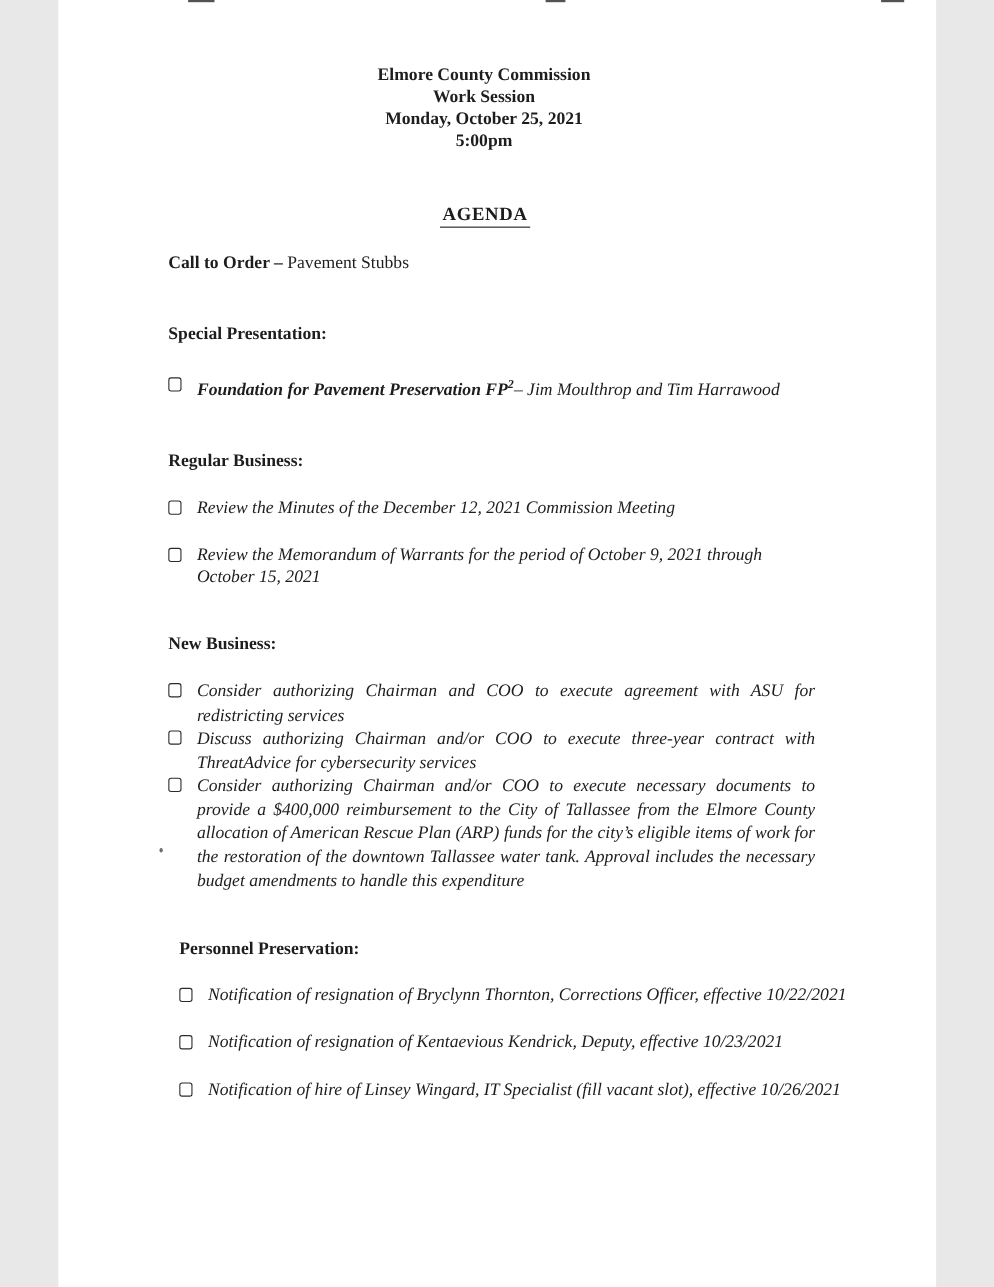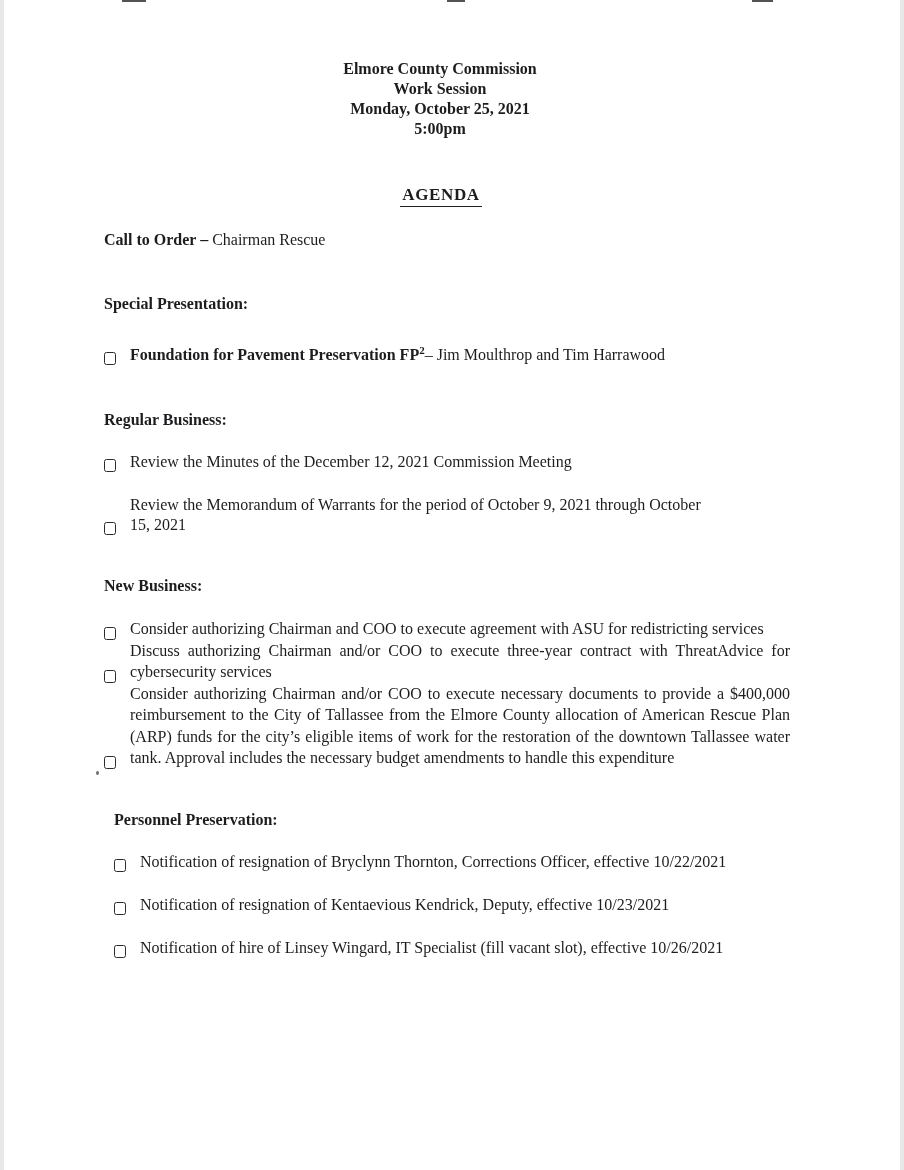--- a/index.html
+++ b/index.html
@@ -2,21 +2,21 @@
 <html><head>
 <meta charset="utf-8">
 <style>
   html, body {
     margin: 0;
     padding: 0;
     background: #e8e8e8;
   }
   .page {
     position: relative;
-    width: 896px;
+    width: 798px;
     height: 1170px;
     margin: 0 auto;
     background: #ffffff;
     font-family: "Liberation Serif", serif;
     font-size: 16px;
     color: #1d1d1f;
     overflow: hidden;
   }
   .content {
     padding: 0 110px 0 100px;
@@ -54,21 +54,22 @@
     white-space: nowrap;
   }
   .mt-lg  { margin-top: 46px; }
   .mt-md  { margin-top: 27px; }
   .mt-sm  { margin-top: 23px; }
   .mt-xl  { margin-top: 42px; }
   .mt-item{ }
   
   .item {
     display: flex;
-    align-items: flex-end;
+    align-items: flex-start;
+    font-style: italic;
   }
   .checkbox {
     flex: 0 0 auto;
     width: 10px;
     height: 11px;
     border: 1.7px solid #2b2b2b;
     border-radius: 2.5px;
     margin-top: 3px;
     margin-right: 14px;
   }
@@ -128,21 +129,21 @@
     <div>5:00pm</div>
   </div>
 
   <div class="agenda-heading-wrap">
     <span class="agenda-heading">AGENDA</span>
   </div>
 
   <div class="content">
 
     <div class="call-to-order">
-      <span class="bold">Call to Order</span><span class="bold"> – </span><span>Chairman Rescue</span>
+      <span class="bold">Call to Order</span><span class="bold"> – </span><span>Pavement Stubbs</span>
     </div>
 
     <div class="section-heading mt-lg">Special Presentation:</div>
 
     <div class="item mt-md">
       <span class="checkbox"></span>
       <span class="item-text nowrap"><span class="bold">Foundation for Pavement Preservation FP</span><span class="sup-2">2</span><span>– Jim Moulthrop and Tim Harrawood</span></span>
     </div>
 
     <div class="section-heading mt-lg">Regular Business:</div>

